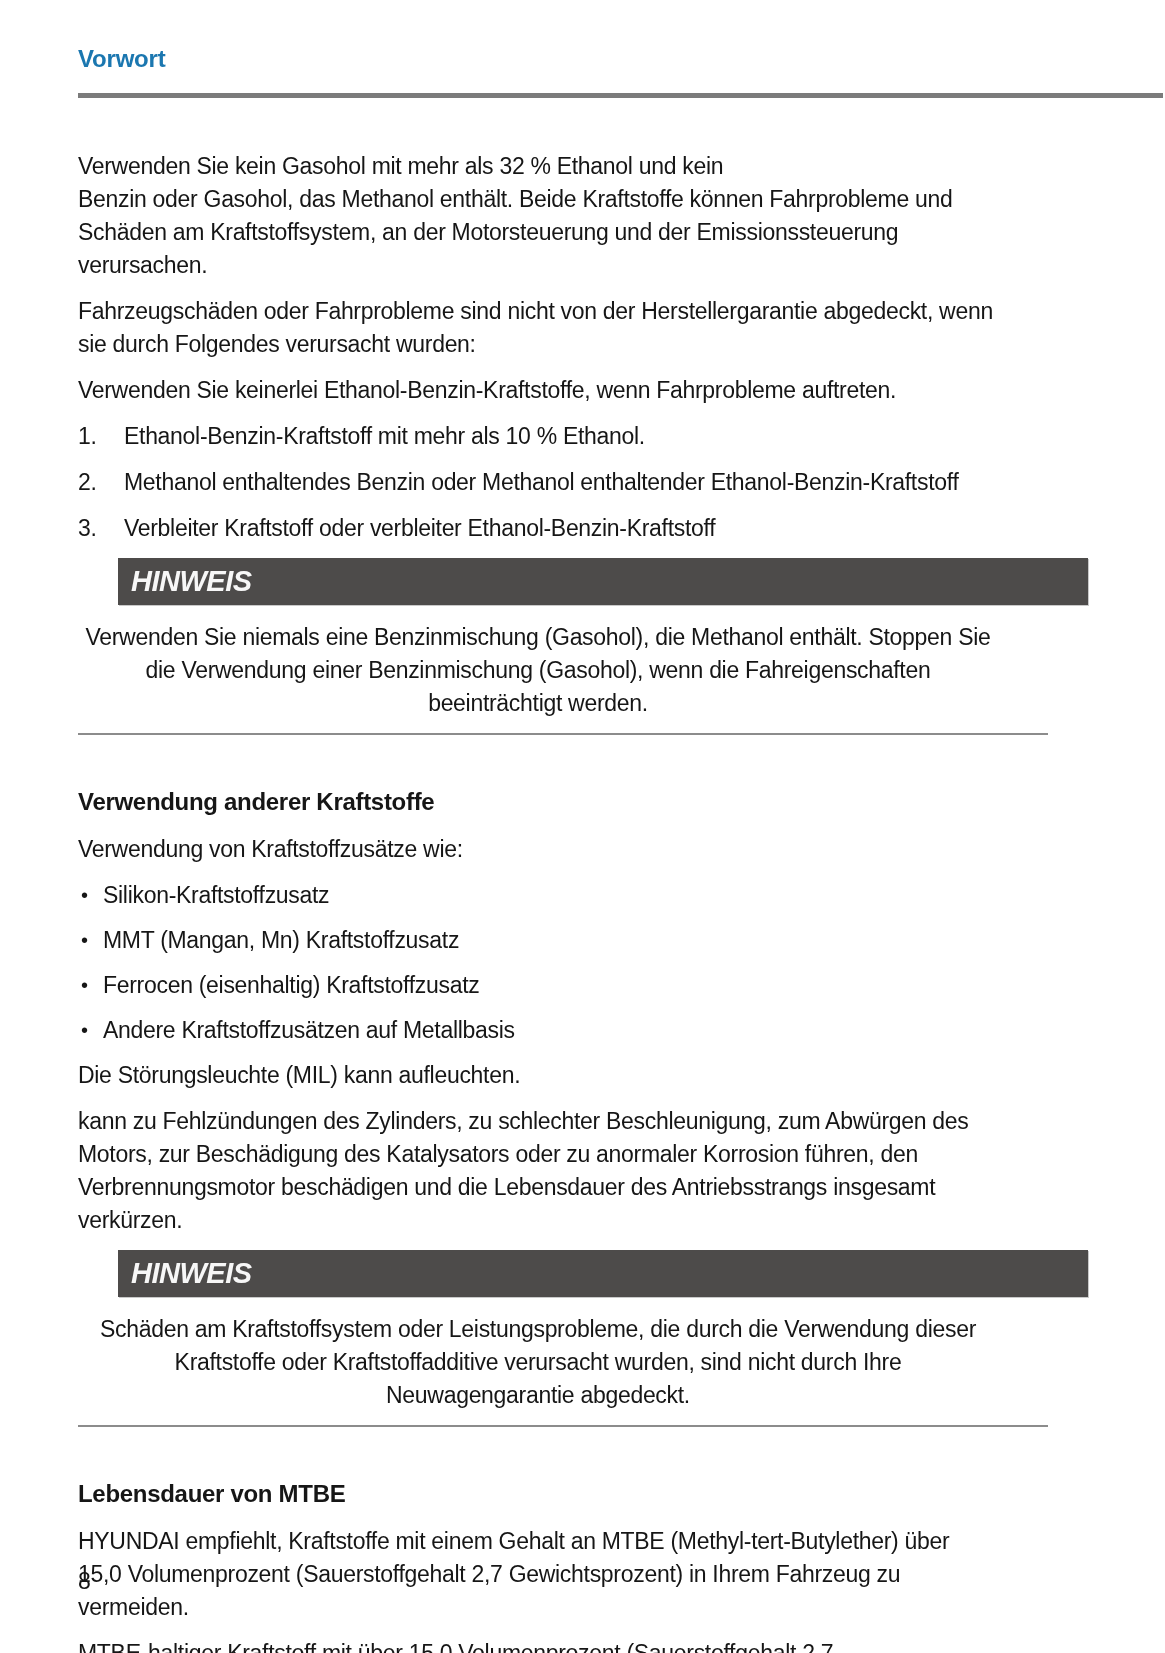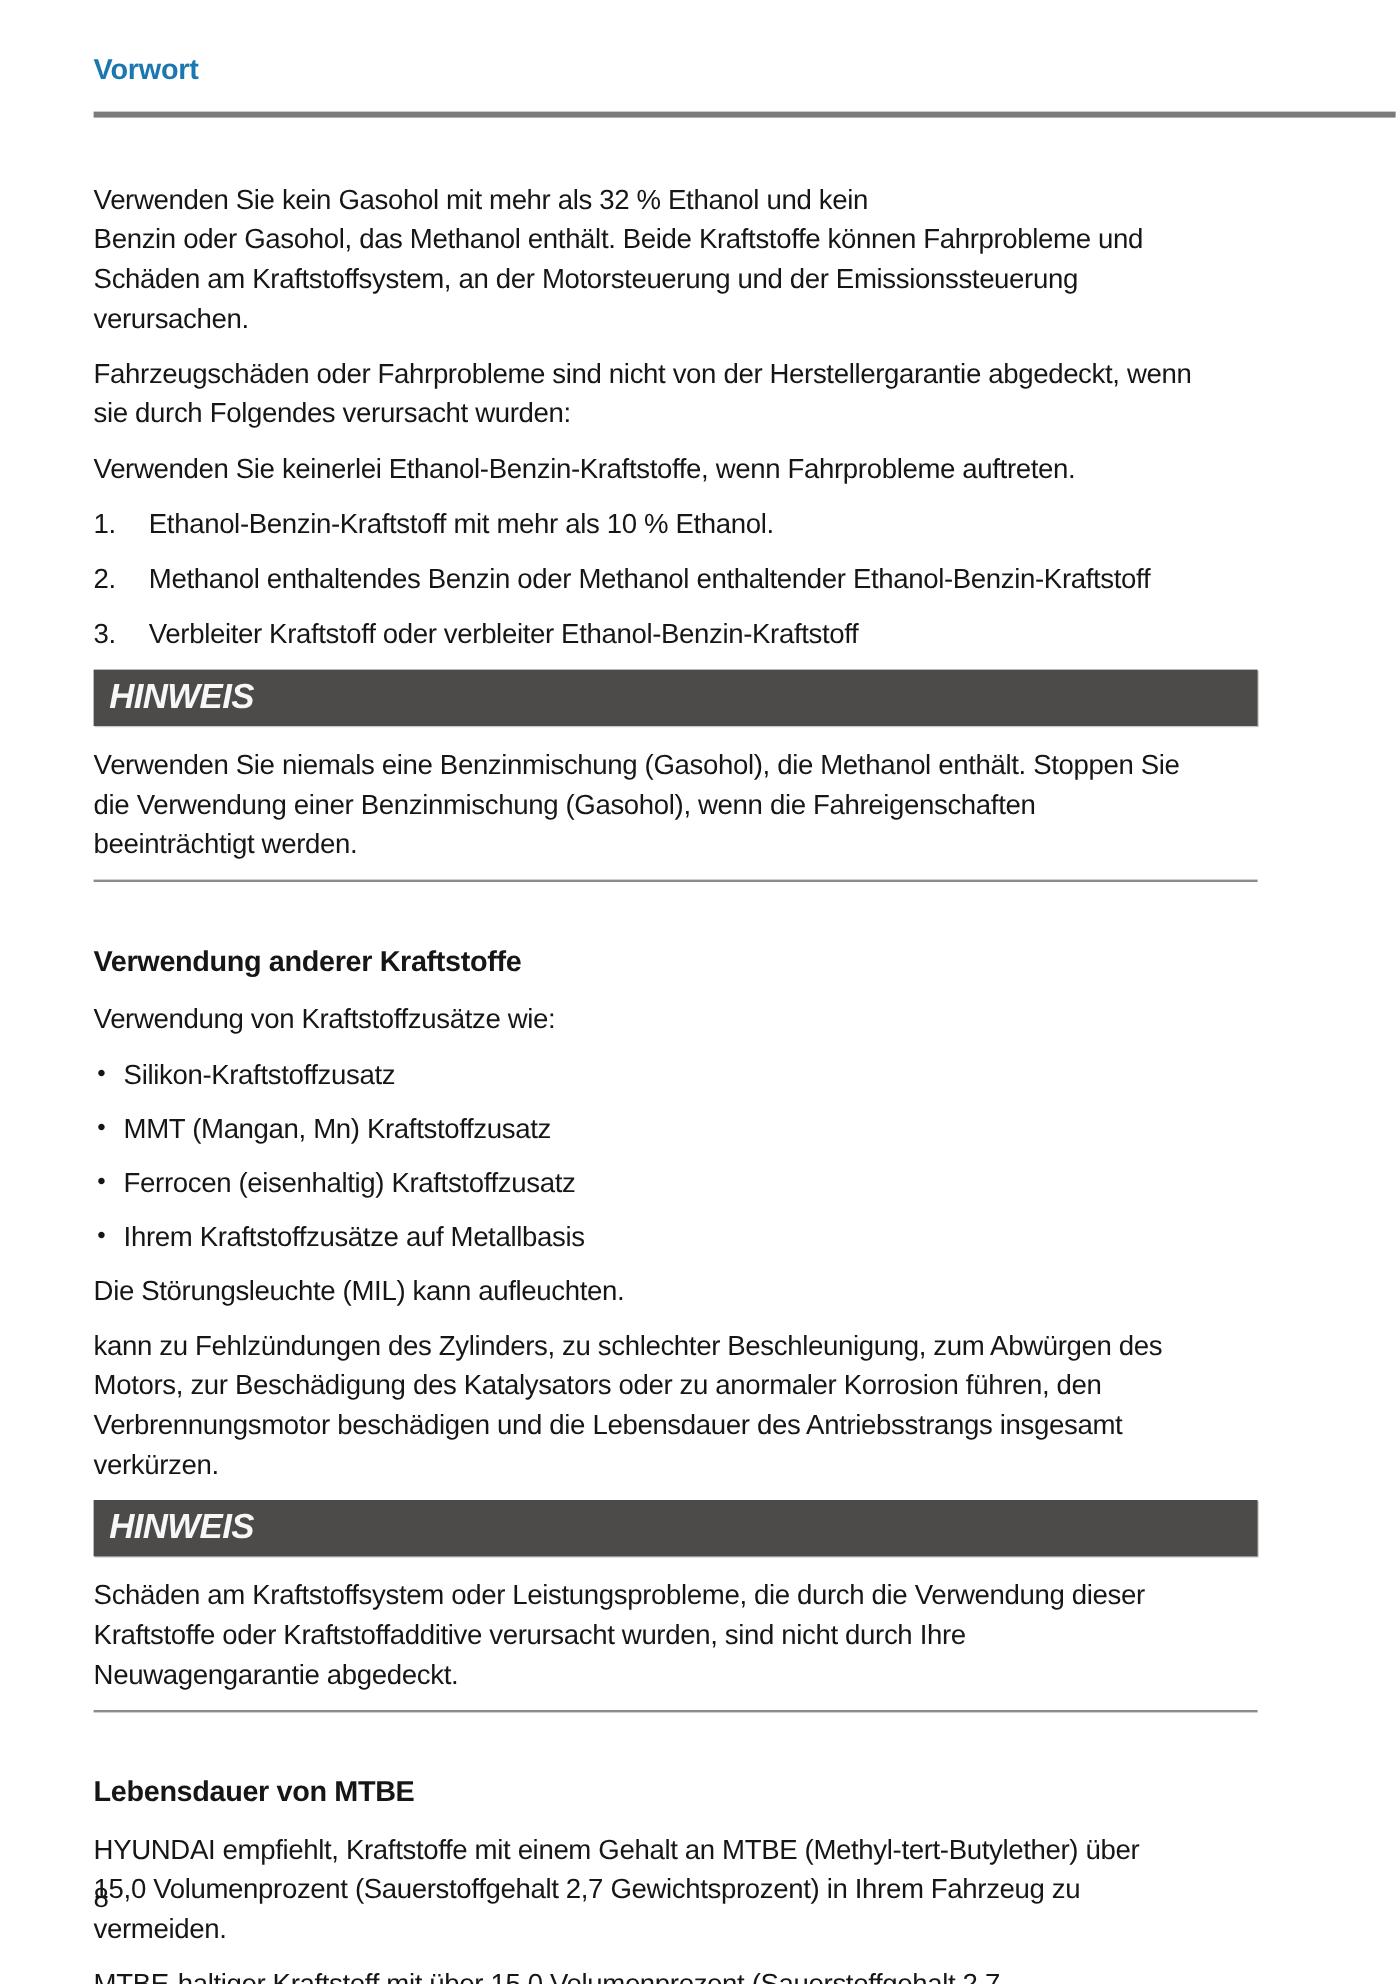--- a/index.html
+++ b/index.html
@@ -74,30 +74,31 @@
   
   .notice { margin-top: 10px; }
   .notice-banner {
     width: 970px;          
     height: 47px;
     background: var(--notice-bg);
     display: flex;
     align-items: center;
     padding-left: 13px;
     box-shadow: 1px 1px 0 #c9c9c9;
+    margin-left: 40px;
   }
   .notice-label {
     color: var(--notice-fg);
     font-size: 29px;
     font-weight: bold;
     font-style: italic;
     letter-spacing: -0.5px;
     padding-right: 6px;
   }
-  .notice-text { margin-top: 16px !important; }
+  .notice-text { margin-top: 16px !important; text-align: center; }
   .thin-rule {
     width: 970px;
     height: 2px;
     background: var(--thin-rule);
     margin-top: 10px;
   }
   
   .section-heading {
     font-size: 24px;
     line-height: 30px;
@@ -184,21 +185,21 @@
         <li>
           <span class="dot">•</span>
           <span class="txt">MMT (Mangan, Mn) Kraftstoffzusatz</span>
         </li>
         <li>
           <span class="dot">•</span>
           <span class="txt">Ferrocen (eisenhaltig) Kraftstoffzusatz</span>
         </li>
         <li>
           <span class="dot">•</span>
-          <span class="txt">Ihrem Kraftstoffzusätze auf Metallbasis</span>
+          <span class="txt">Andere Kraftstoffzusätzen auf Metallbasis</span>
         </li>
       </ul>
       <p class="body">Die Störungsleuchte (MIL) kann aufleuchten.</p>
       <p class="body">kann zu Fehlzündungen des Zylinders, zu schlechter Beschleunigung, zum Abwürgen des Motors, zur Beschädigung des Katalysators oder zu anormaler Korrosion führen, den Verbrennungsmotor beschädigen und die Lebensdauer des Antriebsstrangs insgesamt verkürzen.</p>
     </section>
 
     <section class="notice">
       <div class="notice-banner">
         <span class="notice-label">HINWEIS</span>
       </div>

